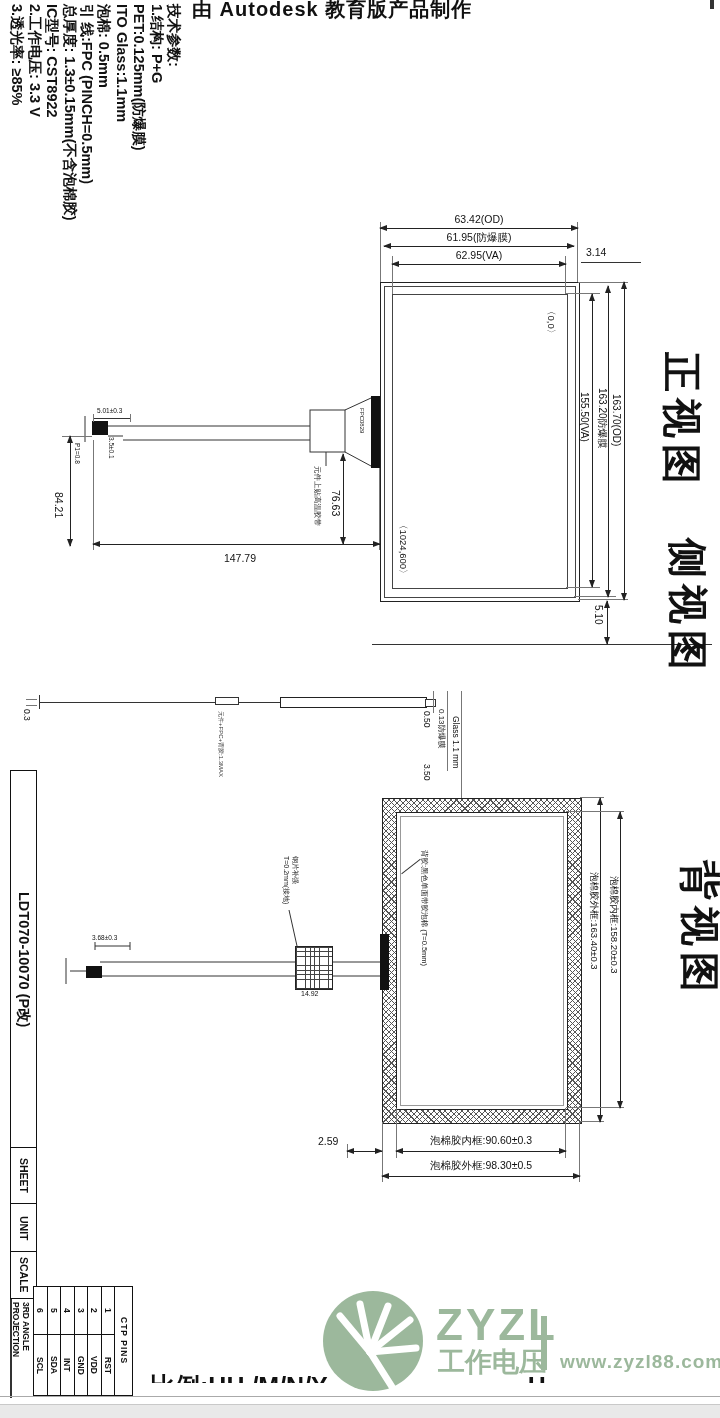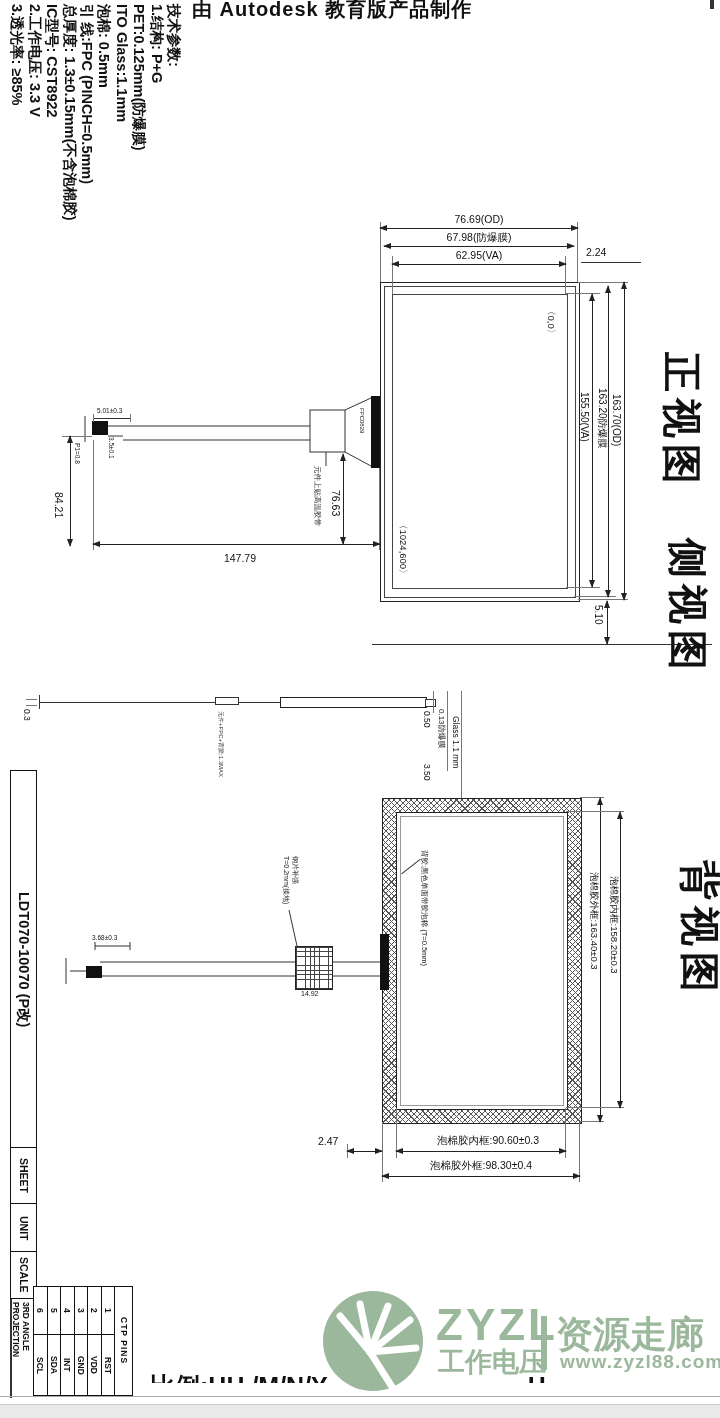--- a/index.html
+++ b/index.html
@@ -62,27 +62,27 @@
   <div class="bx" style="left:384px;top:286px;width:190px;height:310px;border-color:#444;border-width:.8px"></div>
   <div class="bx" style="left:392px;top:294px;width:174px;height:293px;border-color:#444;border-width:.8px"></div>
   <div class="a vt" style="left:544px;top:306px;font-size:9.5px">〈0,0〉</div>
   <div class="a vt" style="left:396px;top:520px;font-size:9.5px">〈1024,600〉</div>
 
   <div class="ext" style="left:380px;top:222px;width:1px;height:60px"></div>
   <div class="ext" style="left:577px;top:222px;width:1px;height:60px"></div>
   <div class="ext" style="left:392px;top:256px;width:1px;height:38px"></div>
   <div class="ext" style="left:565px;top:256px;width:1px;height:38px"></div>
   <div class="dlh" style="left:380px;top:228px;width:198px"></div>
-  <div class="a dim ctr" style="left:380px;top:213px;width:198px">76.69(OD)</div>
+  <div class="a dim ctr" style="left:380px;top:213px;width:198px">63.42(OD)</div>
   <div class="dlh" style="left:384px;top:246px;width:190px"></div>
-  <div class="a dim ctr" style="left:384px;top:231px;width:190px">67.98(防爆膜)</div>
+  <div class="a dim ctr" style="left:384px;top:231px;width:190px">61.95(防爆膜)</div>
   <div class="dlh" style="left:392px;top:264px;width:174px"></div>
   <div class="a dim ctr" style="left:392px;top:249px;width:174px">62.95(VA)</div>
   <div class="ln" style="left:581px;top:262px;width:60px;height:1px"></div>
-  <div class="a dim" style="left:586px;top:246px">2.24</div>
+  <div class="a dim" style="left:586px;top:246px">3.14</div>
 
   <div class="ext" style="left:578px;top:282px;width:50px;height:1px"></div>
   <div class="ext" style="left:566px;top:293px;width:34px;height:1px"></div>
   <div class="ext" style="left:566px;top:587px;width:34px;height:1px"></div>
   <div class="ext" style="left:574px;top:596px;width:42px;height:1px"></div>
   <div class="ext" style="left:578px;top:599px;width:50px;height:1px"></div>
   <div class="dlv" style="left:592px;top:294px;height:293px"></div>
   <div class="a vt dim" style="left:579px;top:392px;font-size:10px">155.50(VA)</div>
   <div class="dlv" style="left:608px;top:286px;height:311px"></div>
   <div class="a vt dim" style="left:595px;top:388px;font-size:10px">163.20防爆膜</div>
@@ -170,26 +170,26 @@
   <div class="ext" style="left:566px;top:811px;width:58px;height:1px"></div>
   <div class="ext" style="left:566px;top:1107px;width:58px;height:1px"></div>
   <div class="dlv" style="left:620px;top:812px;height:296px"></div>
   <div class="a vt dim" style="left:607px;top:876px;font-size:9.5px">泡棉胶内框:158.20±0.3</div>
 
   <div class="ext" style="left:382px;top:1122px;width:1px;height:60px"></div>
   <div class="ext" style="left:396px;top:1108px;width:1px;height:50px"></div>
   <div class="ext" style="left:565px;top:1108px;width:1px;height:50px"></div>
   <div class="ext" style="left:579px;top:1122px;width:1px;height:60px"></div>
   <div class="dlh" style="left:396px;top:1151px;width:170px"></div>
-  <div class="a dim ctr" style="left:396px;top:1134px;width:184px">泡棉胶内框:90.60±0.3</div>
+  <div class="a dim ctr" style="left:396px;top:1134px;width:170px">泡棉胶内框:90.60±0.3</div>
   <div class="dlh" style="left:382px;top:1176px;width:198px"></div>
-  <div class="a dim ctr" style="left:372px;top:1159px;width:218px">泡棉胶外框:98.30±0.4</div>
+  <div class="a dim ctr" style="left:372px;top:1159px;width:218px">泡棉胶外框:98.30±0.5</div>
   <div class="ext" style="left:347px;top:1144px;width:1px;height:14px"></div>
   <div class="dlh" style="left:347px;top:1151px;width:35px"></div>
-  <div class="a dim" style="left:318px;top:1135px">2.47</div>
+  <div class="a dim" style="left:318px;top:1135px">2.59</div>
 
   <div class="a vt" style="left:654px;top:352px;font-size:40px;font-weight:600;letter-spacing:6px">正视图</div>
   <div class="a vt" style="left:660px;top:538px;font-size:40px;font-weight:600;letter-spacing:6px">侧视图</div>
   <div class="a vt" style="left:672px;top:860px;font-size:40px;font-weight:600;letter-spacing:6px">背视图</div>
 
   <div class="ln" style="left:10px;top:770px;width:1.5px;height:628px"></div>
   <div class="a tb" style="left:10px;top:770px;width:25px;height:377px">
     <span class="vt" style="font-size:14.5px;font-weight:bold">LDT070-10070 (P改)</span>
   </div>
   <div class="a tb" style="left:10px;top:1147px;width:25px;height:56px">
@@ -271,19 +271,18 @@
       <path d="M48,62 L38,14"></path>
       <path d="M48,62 L66,16"></path>
       <path d="M48,62 L88,30"></path>
       <path d="M48,62 L94,58"></path>
       <path d="M48,62 L72,100"></path>
     </g>
   </svg>
   <div class="a wm" style="left:436px;top:1300px;font-size:44px;letter-spacing:3px;z-index:2">ZYZL</div>
   <div class="a wm" style="left:438px;top:1344px;font-size:27px;z-index:2">工作电压</div>
   <div class="a" style="left:541px;top:1316px;width:6px;height:54px;background:#9CB89C;z-index:2"></div>
-  <div class="a wm" style="left:556px;top:1310px;font-size:37px;z-index:2">资源走廊</div>
   <div class="a wm" style="left:560px;top:1351px;font-size:19px;letter-spacing:1px;z-index:2">www.zyzl88.com</div>
 
   <div class="a" style="left:0;top:1396px;width:720px;height:1px;background:#aaa"></div>
   <div class="a" style="left:0;top:1404px;width:720px;height:14px;background:#e9e9e9;border-top:1px solid #c9c9c9"></div>
 
 </div>
 
 </body></html>

